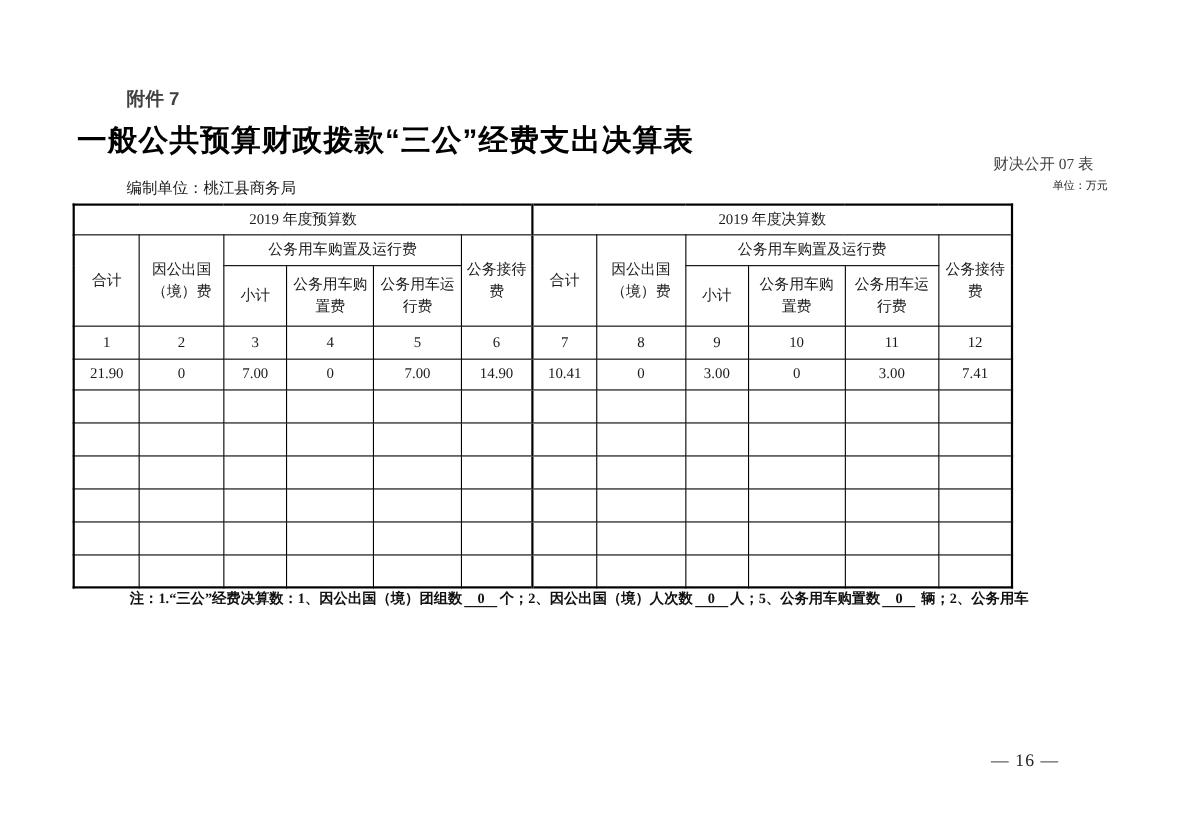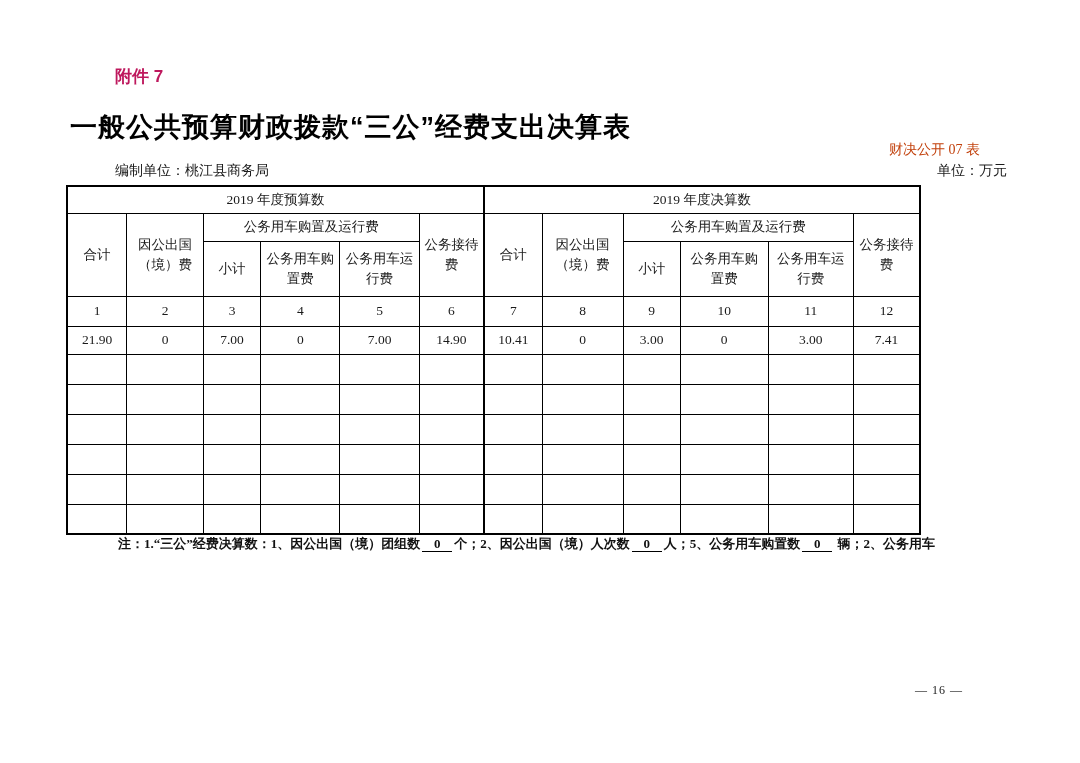--- a/index.html
+++ b/index.html
@@ -5,41 +5,41 @@
   html,body{margin:0;padding:0;background:#fff;}
   .page{
     position:relative;
     width:1080px;height:763px;
     background:#ffffff;
     font-family:"Liberation Serif","DejaVu Serif",serif;
     color:#1a1a1a;
     overflow:hidden;
   }
   .attachment{
-    position:absolute;left:115px;top:65px;
+    position:absolute;left:115px;top:78px;
     font-family:"Liberation Sans","DejaVu Sans",sans-serif;
-    font-weight:bold;font-size:17px;color:#be185d;
+    font-weight:bold;font-size:17px;color:#404040;
   }
   .doc-title{
     position:absolute;left:70px;top:109px;width:970px;
     text-align:left;
     font-family:"Liberation Sans","DejaVu Sans",sans-serif;
     font-weight:bold;font-size:27px;letter-spacing:1px;color:#000;
   }
   .table-code{
-    position:absolute;right:100px;top:141px;
-    font-size:14px;color:#c2410c;
+    position:absolute;right:86px;top:141px;
+    font-size:14px;color:#404040;
   }
   .prepared-by{
     position:absolute;left:115px;top:162px;
     font-size:14px;color:#1a1a1a;
   }
   .unit-label{
     position:absolute;right:73px;top:162px;
-    font-size:14px;color:#1a1a1a;
+    font-size:10px;color:#1a1a1a;
   }
   table.expense{
     position:absolute;left:66px;top:185px;
     width:855px;
     border-collapse:collapse;
     table-layout:fixed;
   }
   table.expense{border:2px solid #000;}
   table.expense td{
     border:1px solid #000;
@@ -64,21 +64,21 @@
   .note-line{white-space:nowrap;}
   .note-line.first{text-indent:22px;}
   .blank{
     display:inline-block;min-width:18px;text-align:center;
     border-bottom:1px solid #000;
     padding:0 6px;margin:0 2px;line-height:15px;
     text-indent:0;
   }
   .page-number{
     position:absolute;right:117px;top:683px;
-    font-size:12px;color:#222;letter-spacing:1px;
+    font-size:16px;color:#222;letter-spacing:1px;
   }
 </style>
 </head>
 <body>
 
 <div class="page">
 
   <div class="attachment">附件 7</div>
 
   <div class="doc-title">一般公共预算财政拨款“三公”经费支出决算表</div>

